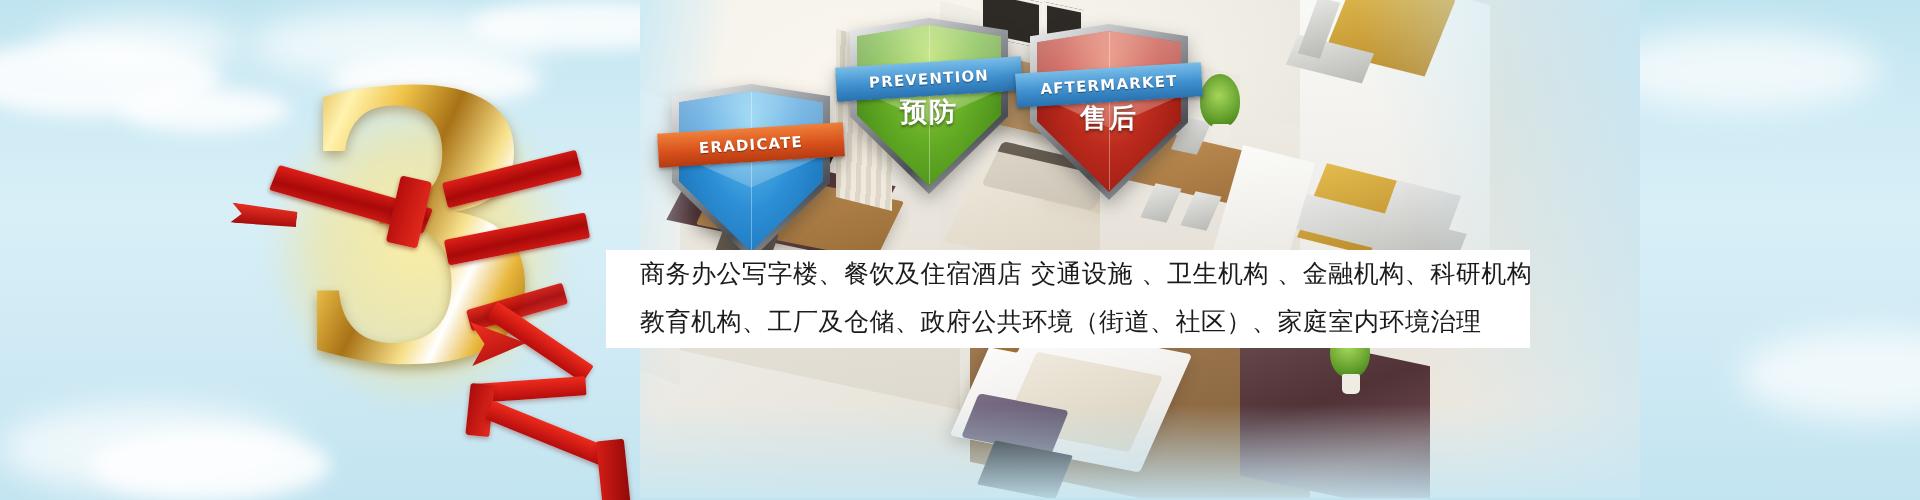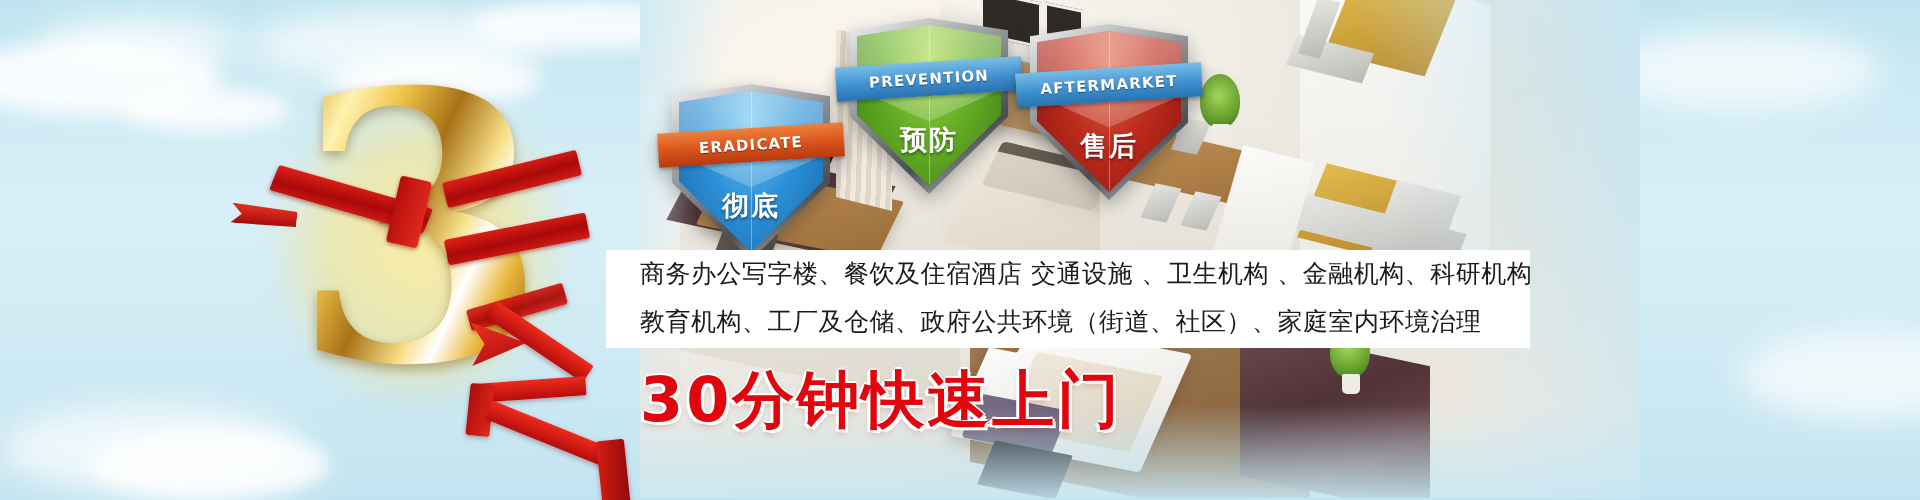--- a/index.html
+++ b/index.html
@@ -215,21 +215,21 @@
     left: 0; right: 0;
     top: 78px;
     text-align: center;
     color: #ffffff;
     font-weight: 700;
     font-size: 27px;
     line-height: 31px;
     letter-spacing: 2px;
     text-shadow: 0 2px 3px rgba(0,0,0,.45);
   }
-  .shield .cn span { display: block; margin-top: 28px; }
+  .shield .cn span { display: block; }
 
   #shield-1 { left: 672px; top: 84px; }
   #shield-2 { left: 850px; top: 18px; }
   #shield-3 { left: 1030px; top: 24px; }
 
   
   .text-panel {
     position: absolute;
     left: 606px;
     top: 250px;
@@ -357,21 +357,20 @@
     <div class="ar-seg ar-d"></div>
     <div class="ar-seg ar-e"></div>
   </div>
 
   <div class="shield shield-blue" id="shield-1">
     <div class="rim"></div>
     <div class="face"></div>
     <div class="gloss"></div>
     <div class="splitline"></div>
     <div class="cn">
-      <span>彻底</span>
     </div>
     <div class="ribbon-band band-orange">
       <span class="band-text">ERADICATE</span>
     </div>
   </div>
 
   <div class="shield shield-green" id="shield-2">
     <div class="rim"></div>
     <div class="face"></div>
     <div class="gloss"></div>
@@ -395,15 +394,14 @@
     <div class="ribbon-band band-blue">
       <span class="band-text">AFTERMARKET</span>
     </div>
   </div>
 
   <div class="text-panel">
     <div class="line">商务办公写字楼、餐饮及住宿酒店 交通设施 、卫生机构 、金融机构、科研机构</div>
     <div class="line">教育机构、工厂及仓储、政府公共环境（街道、社区）、家庭室内环境治理</div>
   </div>
 
-  <div class="headline">30分钟快速上门</div>
 
 </div>
 
 </body></html>

